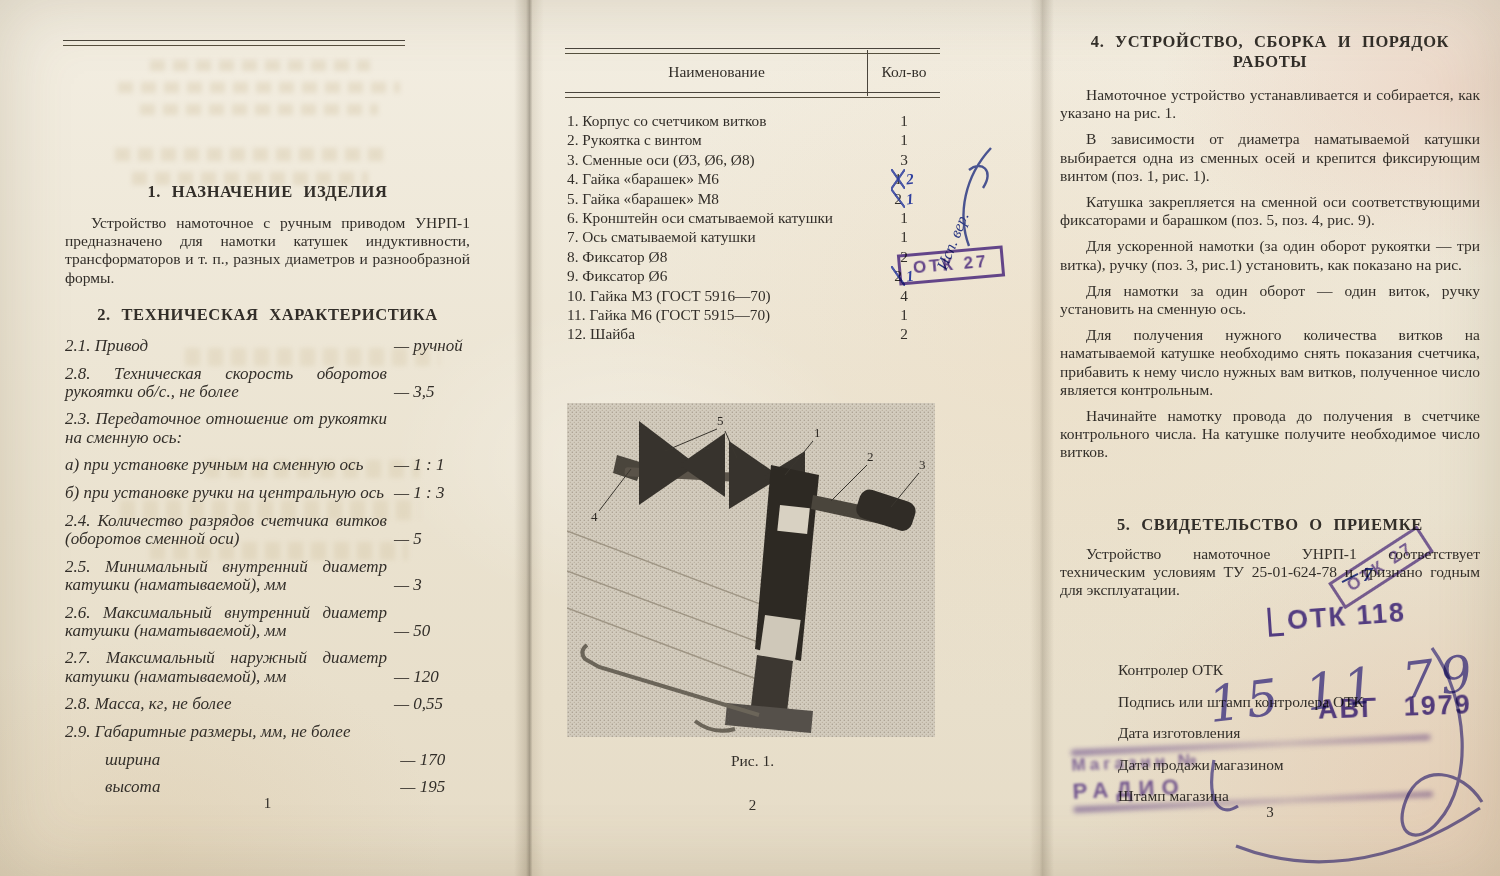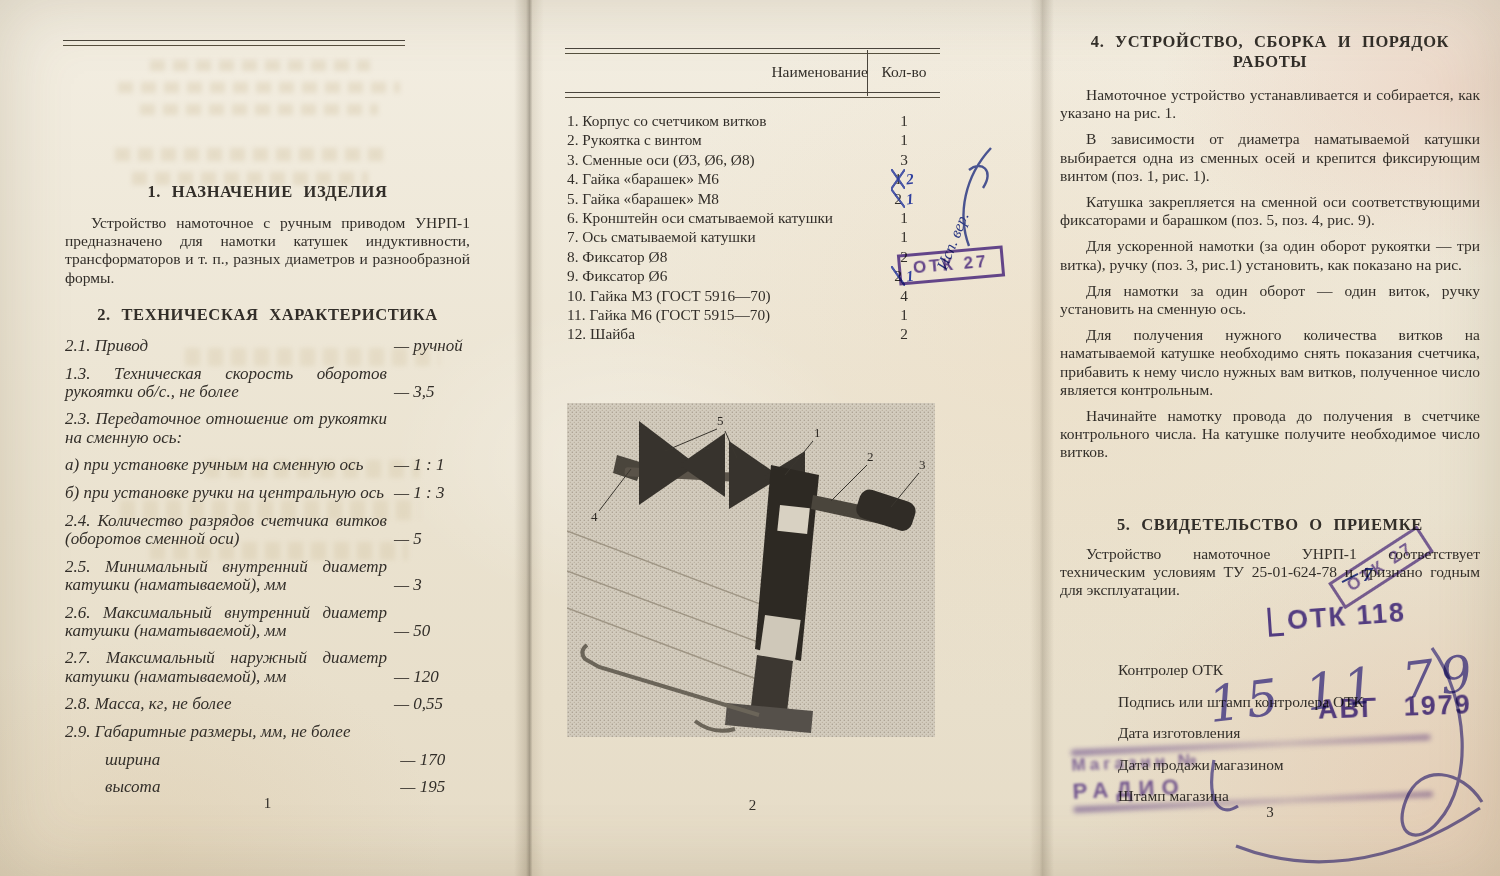--- a/index.html
+++ b/index.html
@@ -31,21 +31,21 @@
   .specs{margin-top:12px;}
   .spec-row{display:flex;font-size:17px;line-height:18.2px;margin-bottom:9.5px;font-style:italic;}
   .spec-label{width:322px;text-align:justify;}
   .spec-row.sub .spec-label{padding-left:40px;}
   .spec-value{margin-left:auto;width:76px;white-space:nowrap;}
   .page-num{position:absolute;font-size:15px;text-align:center;}
 
   
   .rule2{height:4px;border-top:1.6px solid #4a453c;border-bottom:1px solid #57503f;}
   .tbl-head{display:flex;position:relative;padding:9px 0 11px;font-size:15.5px;}
-  .th-name{flex:1;text-align:right;}
+  .th-name{flex:1;text-align:center;}
   .th-qty{width:72px;text-align:center;}
   .vline{position:absolute;right:72px;top:-4px;bottom:-4px;border-left:1.5px solid #4a453c;}
   .tbl-rows{margin-top:13px;}
   .tr{display:flex;font-size:15.3px;line-height:19.4px;}
   .td-name{flex:1;padding-left:2px;}
   .td-qty{width:72px;text-align:center;position:relative;}
   .struck{position:relative;display:inline-block;}
   .struck::before{content:"";position:absolute;left:-3px;right:-3px;top:0;bottom:0;
     background:linear-gradient(to top right,transparent 44%,#2f3f9e 47%,#2f3f9e 54%,transparent 57%);opacity:.85;}
   .xcross::after{content:"";position:absolute;left:-3px;right:-3px;top:0;bottom:0;
@@ -105,21 +105,21 @@
   <section class="panel" style="left:65px;top:182px;width:405px">
     <h2 class="h1">1. НАЗНАЧЕНИЕ ИЗДЕЛИЯ</h2>
     <p class="para" style="margin-top:12px">Устройство намоточное с ручным приводом УНРП-1 предназначено для намотки катушек индуктивности, трансформаторов и т. п., разных диаметров и разнообразной формы.</p>
     <h2 class="h1" style="margin-top:18px">2. ТЕХНИЧЕСКАЯ ХАРАКТЕРИСТИКА</h2>
     <div class="specs">
       <div class="spec-row">
           <span class="spec-label">2.1. Привод</span>
           <span class="spec-value">— ручной</span>
         </div>
       <div class="spec-row">
-          <span class="spec-label">1.3. Техническая скорость оборотов рукоятки об/с., не более</span>
+          <span class="spec-label">2.8. Техническая скорость оборотов рукоятки об/с., не более</span>
           <span class="spec-value" style="align-self:flex-end">— 3,5</span>
         </div>
       <div class="spec-row">
           <span class="spec-label">2.3. Передаточное отношение от рукоятки на сменную ось:</span>
           <span class="spec-value"></span>
         </div>
       <div class="spec-row">
           <span class="spec-label">а) при установке ручным на сменную ось</span>
           <span class="spec-value" style="align-self:flex-end">— 1 : 1</span>
         </div>
@@ -265,20 +265,21 @@
       <line x1="32" y1="108" x2="64" y2="66"></line>
     </g>
     <g font-size="13" fill="#2f2b26">
       <text x="150" y="22">5</text>
       <text x="247" y="34">1</text>
       <text x="300" y="58">2</text>
       <text x="352" y="66">3</text>
       <text x="24" y="118">4</text>
     </g>
   </svg>
+  <div class="fig-caption">Рис. 1.</div>
   <div class="page-num" style="left:565px;top:797px;width:375px">2</div>
 
   <section class="panel" style="left:1060px;top:32px;width:420px">
     <h2 class="h1" style="margin-bottom:14px">4. УСТРОЙСТВО, СБОРКА И ПОРЯДОК РАБОТЫ</h2>
     <p class="para">Намоточное устройство устанавливается и собирается, как указано на рис. 1.</p>
     <p class="para">В зависимости от диаметра наматываемой катушки выбирается одна из сменных осей и крепится фиксирующим винтом (поз. 1, рис. 1).</p>
     <p class="para">Катушка закрепляется на сменной оси соответствующими фиксаторами и барашком (поз. 5, поз. 4, рис. 9).</p>
     <p class="para">Для ускоренной намотки (за один оборот рукоятки — три витка), ручку (поз. 3, рис.1) установить, как показано на рис.</p>
     <p class="para">Для намотки за  один оборот — один виток, ручку установить на сменную ось.</p>
     <p class="para">Для получения нужного количества витков на наматываемой катушке необходимо снять показания счетчика, прибавить к нему число нужных вам витков, полученное число является контрольным.</p>

